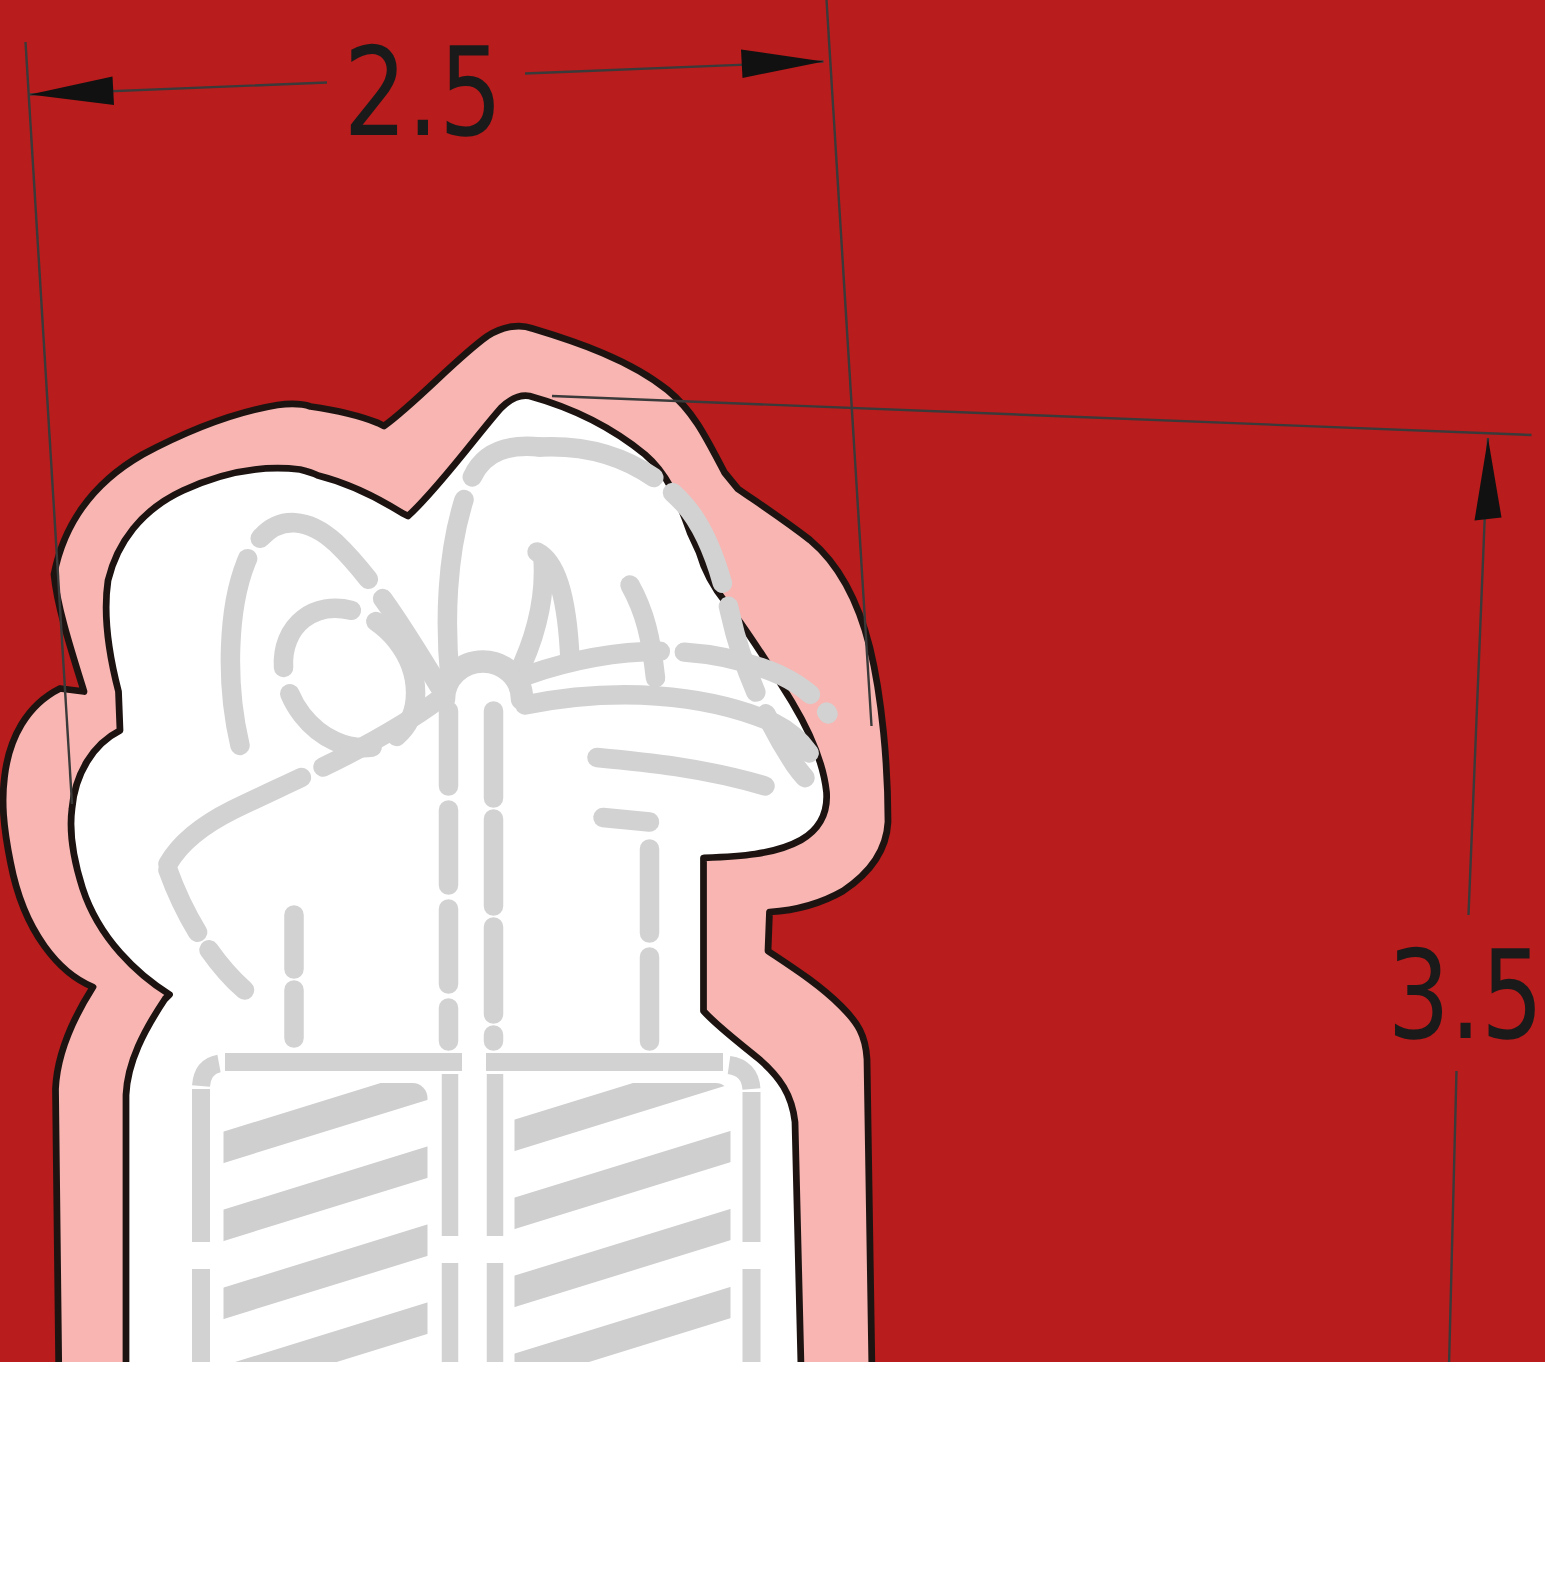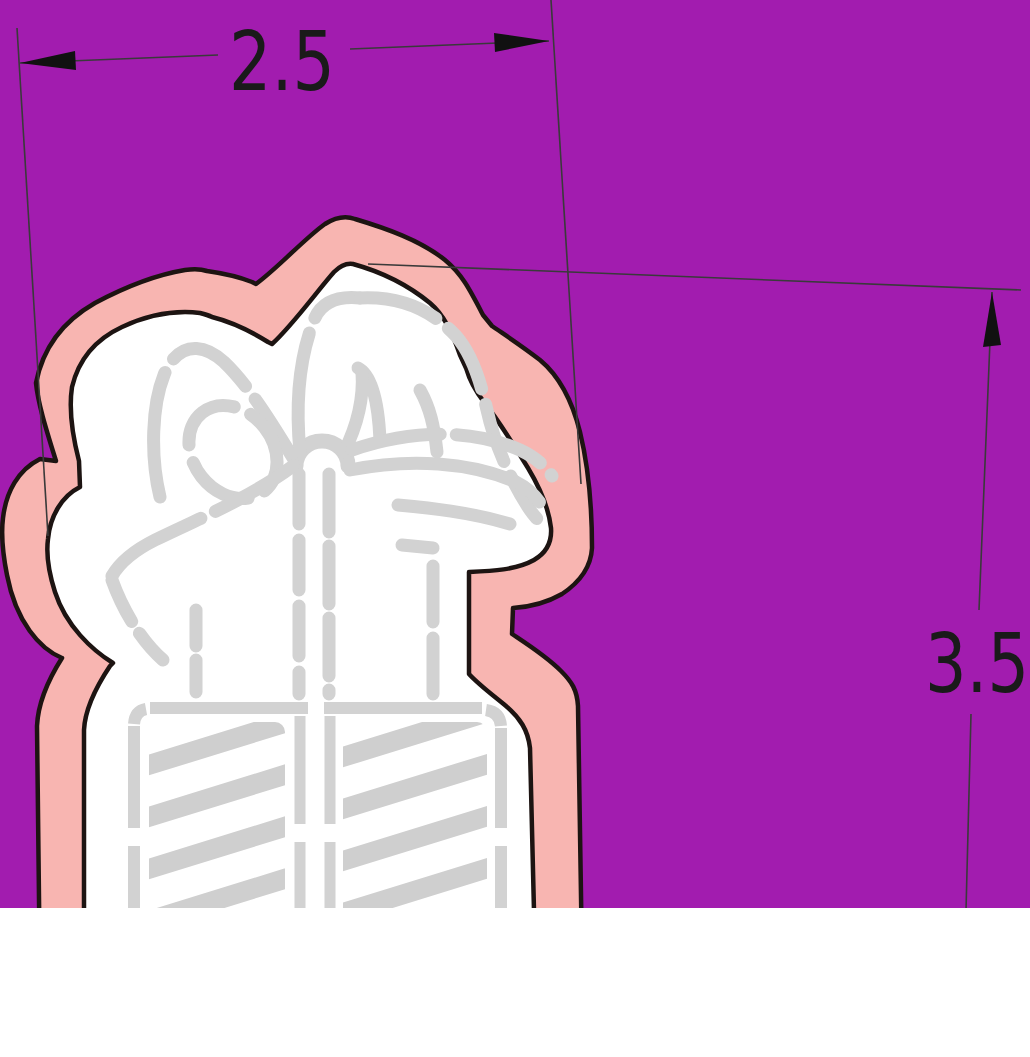--- a/index.html
+++ b/index.html
@@ -1,16 +1,16 @@
 <!DOCTYPE html>
 <html><head>
 <meta charset="utf-8">
 <style>
   html,body{margin:0;padding:0;background:#ffffff;}
-  .stage{position:relative;width:1030px;height:908px;background:#a21caf;overflow:hidden;
+  .stage{position:relative;width:1030px;height:908px;background:#b91c1c;overflow:hidden;
          font-family:"DejaVu Sans","Liberation Sans",sans-serif;}
   svg{display:block}
   text.dim{font-family:"DejaVu Sans","Liberation Sans",sans-serif;font-weight:400;}
 </style>
 </head>
 <body>
 
 <div class="stage">
 <svg width="1030" height="1057" viewBox="0 0 1030 1057" xmlns="http://www.w3.org/2000/svg">
 

